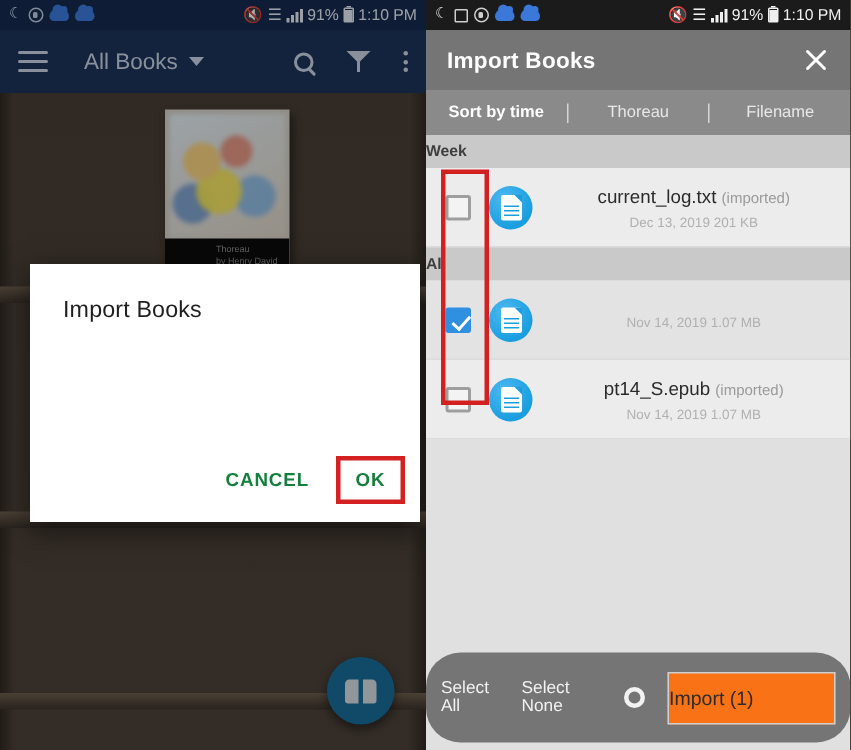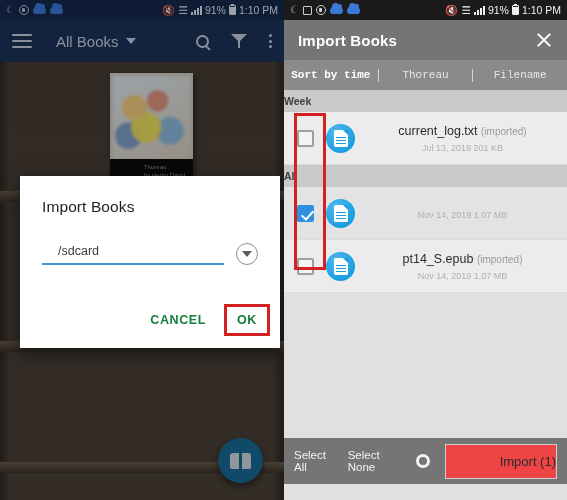--- a/index.html
+++ b/index.html
@@ -202,21 +202,21 @@
   }
   .r-close:before,.r-close:after{
     content:"";position:absolute;top:8px;left:0;width:18px;height:2px;background:#fff;border-radius:1px;
   }
   .r-close:before{transform:rotate(45deg);}
   .r-close:after{transform:rotate(-45deg);}
 
   .r-tabs{
     height:30px;background:#8a8a8a;display:flex;align-items:center;color:#e8e8e8;font-size:11px;
   }
-  .r-tab{ flex:1;text-align:center;cursor:pointer;font-family:Liberation Mono, monospace;}
+  .r-tab{ flex:1;text-align:center;cursor:pointer;}
   .r-tab.active{ color:#fff;font-weight:bold;}
   .r-tabsep{ width:1px;height:13px;background:#d5d5d5;}
 
   .sec-header{
     height:22px;background:#c9c9c9;color:#3e3e3e;font-size:10.5px;font-weight:bold;
     display:flex;align-items:center;
   }
   .f-row{
     height:53px;display:flex;align-items:center;padding:0 10px 0 0;background:#ececec;
     border-bottom:1px solid #dcdcdc;
@@ -249,38 +249,38 @@
   .doc i{
     position:absolute;left:2px;top:7px;width:10px;height:1.3px;background:#1a9ee0;
     box-shadow:0 3px 0 #1a9ee0, 0 6px 0 #1a9ee0;
   }
   .f-meta{ flex:1;min-width:0;text-align:center; }
   .f-name{ font-size:12.5px;color:#2b2b2b;line-height:1.3;}
   .f-name .imp{ font-size:10px;color:#9a9a9a;}
   .f-sub{ font-size:9px;color:#b0b0b0;margin-top:3px;}
 
   .r-bottom{
-    position:absolute;left:0;right:0;bottom:16px;height:46px;background:#757575;
-    display:flex;align-items:center;padding:0 10px;gap:14px;
+    position:absolute;left:0;right:0;bottom:5px;height:60px;background:#757575;
+    display:flex;align-items:center;padding:0 10px;gap:14px;border-radius:23px;
   }
   .b-link{ color:#f2f2f2;font-size:11.5px;cursor:pointer;}
   .b-gear{
     width:14px;height:14px;border-radius:50%;border:3.5px solid #f2f2f2;position:relative;cursor:pointer;
   }
   .b-gear:before{
     content:"";position:absolute;inset:-2.5px;border-radius:50%;
     background:
       linear-gradient(#f2f2f2,#f2f2f2) center/3px 19px no-repeat,
       linear-gradient(#f2f2f2,#f2f2f2) center/19px 3px no-repeat;
     z-index:-1;
   }
   .b-gear-wrap{ position:relative; display:flex; align-items:center; justify-content:center; width:20px;height:20px;}
   .b-import{
-    margin-left:auto;background:#ef4444;color:#2b2b2b;font-size:13px;
-    padding:9px 0;width:133px;text-align:right;border:1px solid #cfcfcf;cursor:pointer;
+    margin-left:auto;background:#f97316;color:#2b2b2b;font-size:13px;
+    padding:9px 0;width:133px;text-align:left;border:1px solid #cfcfcf;cursor:pointer;
     font-family:"Liberation Sans", sans-serif;
   }
 
   
   .redbox{ position:absolute; border:3px solid #d32020; z-index:30; pointer-events:none; }
   #redbox-checkboxes{ left:10px; top:113px; width:32px; height:157px; }
 </style>
 </head>
 <body>
 
@@ -349,26 +349,20 @@
 
       <div class="fab">
         <div class="fab-book"></div>
       </div>
     </div>
 
     <div class="scrim"></div>
 
     <div class="dialog">
       <div class="dlg-title">Import Books</div>
-      <div class="dlg-input-row">
-        <input class="dlg-input" type="text" value="/sdcard" style="">
-        <span class="dlg-drop">
-            <i></i>
-          </span>
-      </div>
       <div class="dlg-actions">
         <button class="btn-text">CANCEL</button>
         <span class="ok-wrap">
           <button class="btn-text">OK</button>
         </span>
       </div>
     </div>
   </div>
 
   <div class="panel-right">
@@ -417,21 +411,21 @@
       <div class="f-ico">
           <div class="doc">
             <i></i>
           </div>
         </div>
       <div class="f-meta">
         <div class="f-name">
           <span>current_log.txt</span>
           <span class="imp">(imported)</span>
         </div>
-        <div class="f-sub">Jul 13, 2019 201 KB</div>
+        <div class="f-sub">Dec 13, 2019 201 KB</div>
       </div>
     </div>
 
     <div class="sec-header">All</div>
     <div class="f-row alt">
       <div class="cb-cell">
         <div class="cbox checked"></div>
       </div>
       <div class="f-ico">
           <div class="doc">

